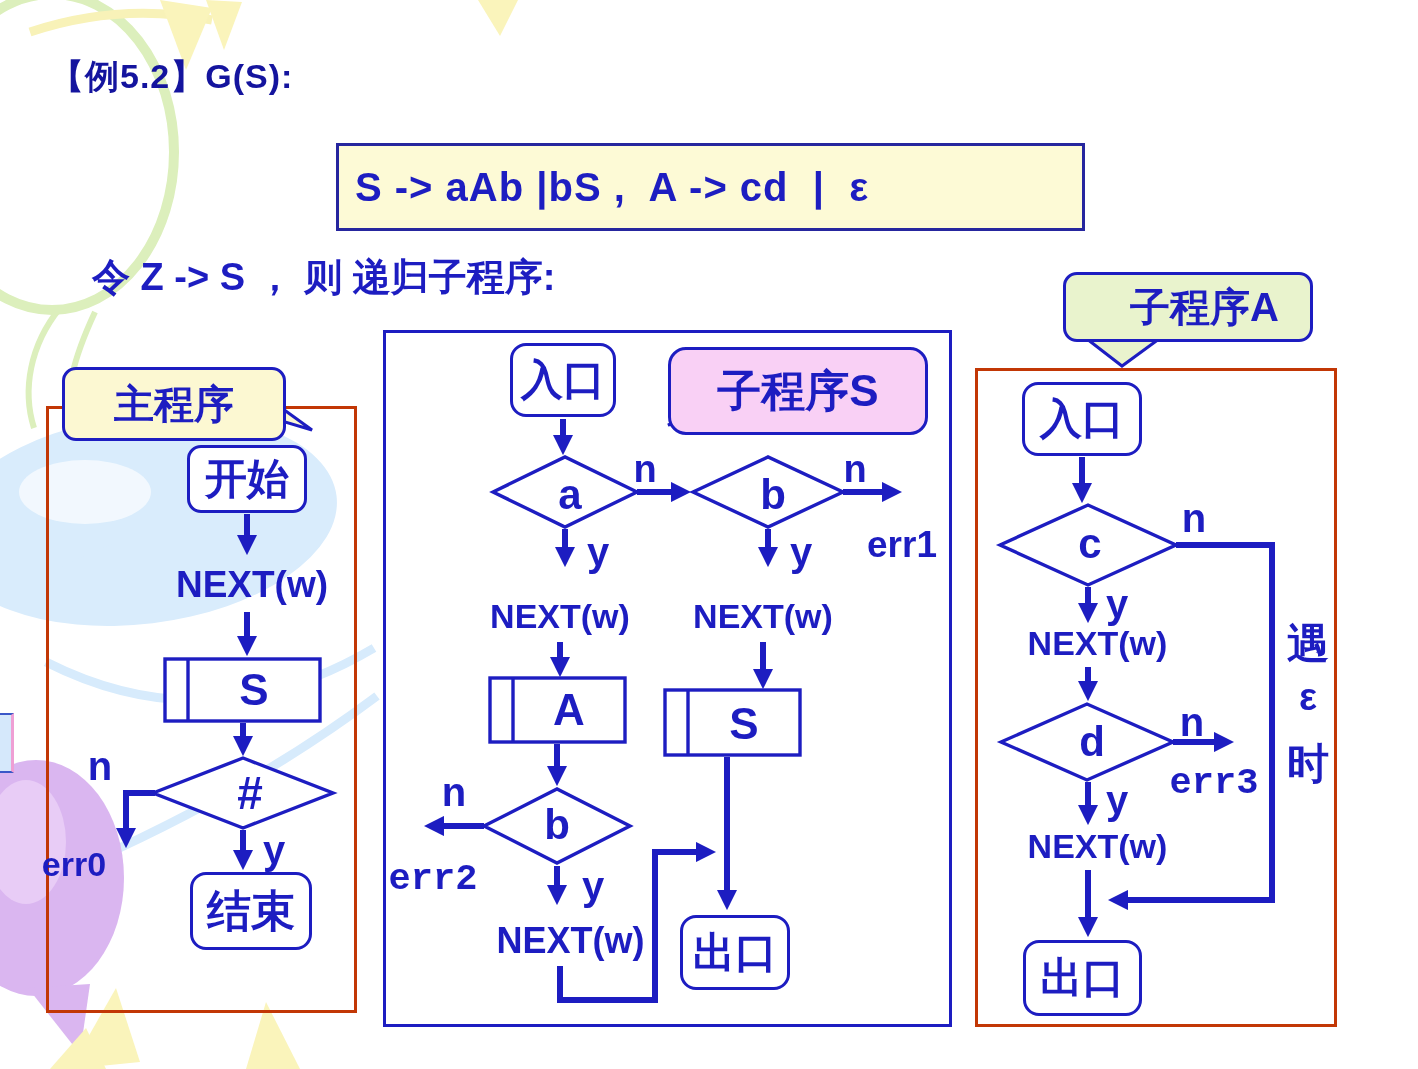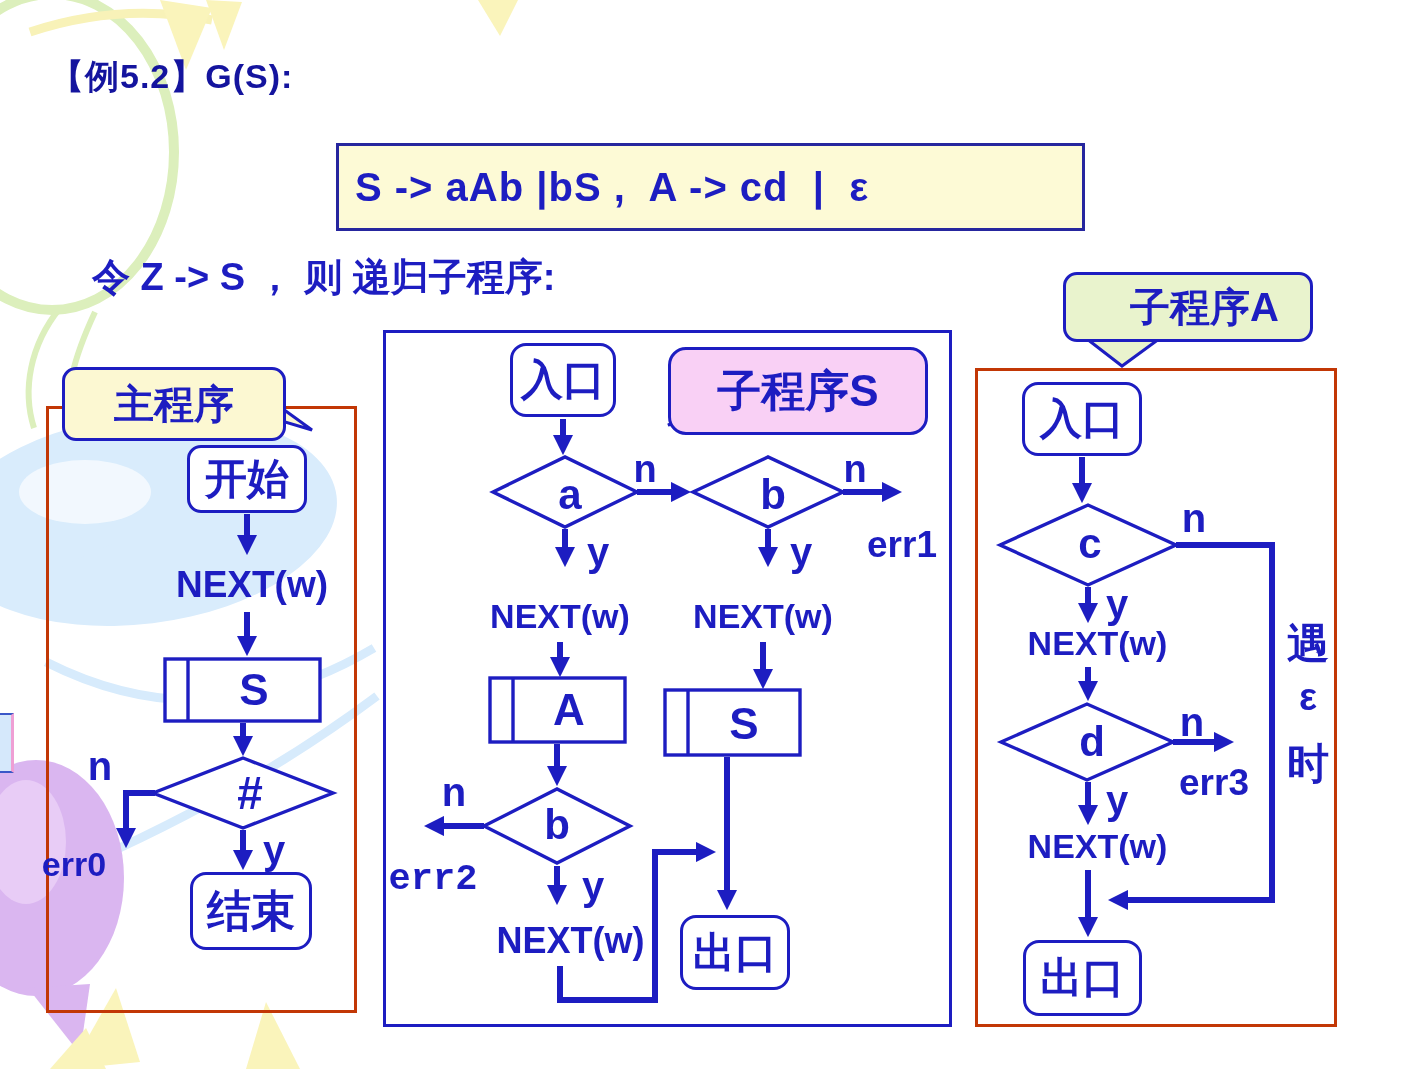--- a/index.html
+++ b/index.html
@@ -157,21 +157,21 @@
   <div class="t" style="left:473px;top:920px;width:195px;font-size:36px;">NEXT(w)</div>
   <div class="node" style="left:680px;top:915px;width:110px;height:75px;border-radius:16px;font-size:42px;">出口</div>
 
   <div class="node" style="left:1022px;top:382px;width:120px;height:74px;border-radius:16px;font-size:42px;">入口</div>
   <div class="t" style="left:1060px;top:520px;width:60px;font-size:42px;">c</div>
   <div class="t" style="left:1170px;top:496px;width:48px;font-size:40px;">n</div>
   <div class="t" style="left:1096px;top:582px;width:42px;font-size:40px;">y</div>
   <div class="t" style="left:1000px;top:624px;width:195px;font-size:34px;">NEXT(w)</div>
   <div class="t" style="left:1062px;top:718px;width:60px;font-size:42px;">d</div>
   <div class="t" style="left:1168px;top:700px;width:48px;font-size:40px;">n</div>
-  <div class="t" style="left:1166px;top:762px;width:96px;font-size:37px;">err3</div>
+  <div class="t" style="left:1166px;top:762px;width:96px;font-size:37px;font-family:Liberation Mono, monospace;">err3</div>
   <div class="t" style="left:1096px;top:778px;width:42px;font-size:40px;">y</div>
   <div class="t" style="left:1000px;top:827px;width:195px;font-size:34px;">NEXT(w)</div>
   <div class="node" style="left:1023px;top:940px;width:119px;height:76px;border-radius:16px;font-size:42px;">出口</div>
   <div class="t" style="left:1280px;top:616px;width:56px;font-size:42px;">遇</div>
   <div class="t" style="left:1286px;top:676px;width:44px;font-size:38px;">ε</div>
   <div class="t" style="left:1280px;top:736px;width:56px;font-size:42px;">时</div>
 
 </div>
 
 </body></html>

